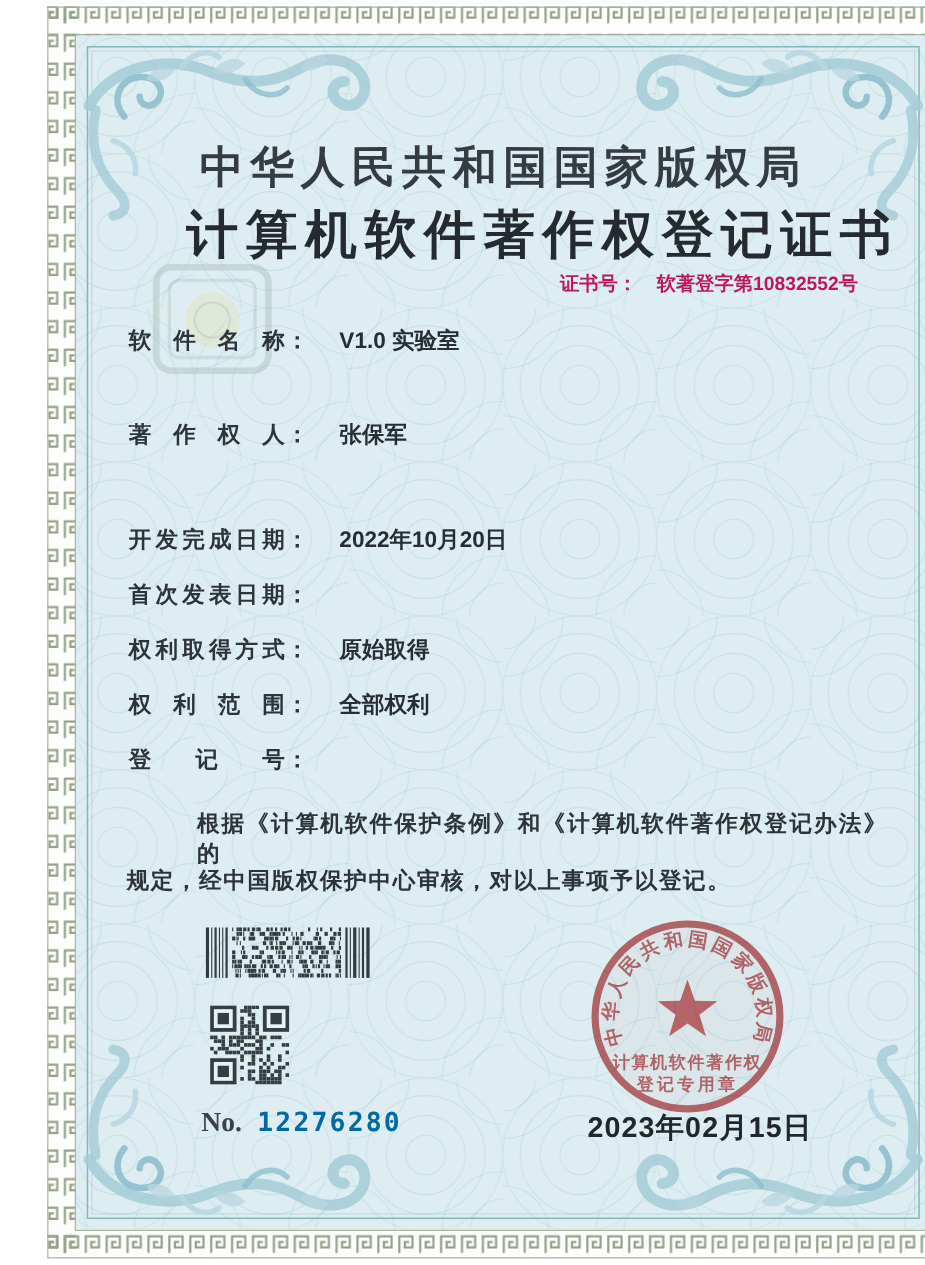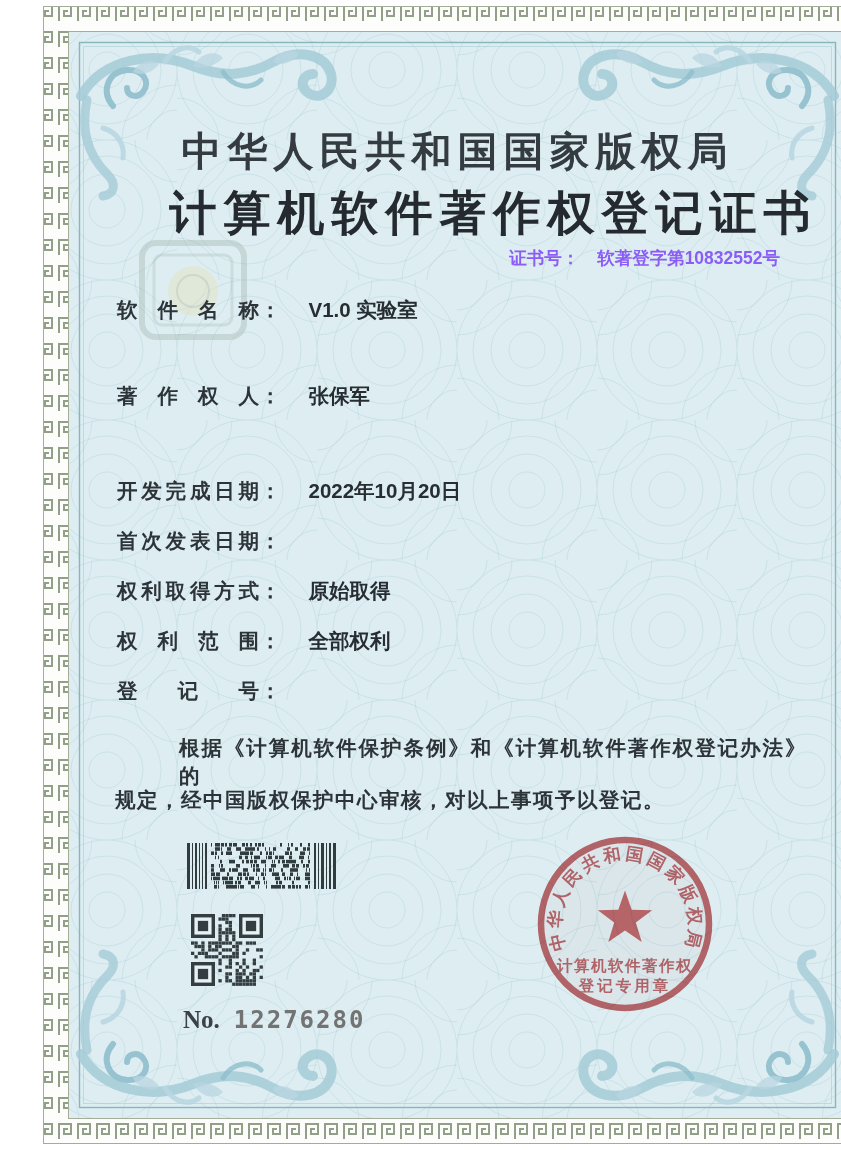--- a/index.html
+++ b/index.html
@@ -14,21 +14,21 @@
     font-family:"Liberation Serif",serif;font-weight:700;
     font-size:40px;letter-spacing:6px;color:#343b41;
   }
   .cert-title{
     left:0;top:182px;width:841px;text-align:center;
     font-family:"Liberation Serif",serif;font-weight:900;
     font-size:47px;letter-spacing:7px;color:#242a30;padding-left:36px;
   }
   .certno-row{
     top:246px;right:98px;display:flex;align-items:baseline;gap:18px;
-    font-size:17.5px;font-weight:700;color:#8b5cf6;
+    font-size:17.5px;font-weight:700;color:#be185d;
   }
   .field-row{
     left:80px;display:flex;align-items:flex-start;
     font-size:20.5px;font-weight:700;color:#2c3339;line-height:27px;
   }
   .flabel{
     display:inline-block;width:142px;
     text-align:justify;text-align-last:justify;
   }
   .fcolon{margin-left:1px;}
@@ -39,21 +39,21 @@
   }
   .statement.l1{padding-left:64px;width:628px;text-align:justify;text-align-last:justify;}
   .serial-row{
     top:1006px;left:146px;display:flex;align-items:baseline;gap:14px;
   }
   .serial-label{
     font-family:"Liberation Serif",serif;font-size:25px;font-weight:700;color:#3b4247;
   }
   .serial-number{
     font-family:"DejaVu Sans Mono",monospace;font-size:24px;font-weight:600;
-    color:#737373;letter-spacing:2px;
+    color:#0369a1;letter-spacing:2px;
   }
   .issue-date{
     top:1008px;left:497px;font-size:26px;font-weight:800;
     color:#20262b;letter-spacing:1px;z-index:4;
   }
   #seal-svg{position:absolute;left:478px;top:814px;z-index:3;mix-blend-mode:multiply;opacity:.88;}
   #barcode-svg,#qr-svg{position:absolute;z-index:2;}
   #barcode-svg{left:150px;top:843px;}
   #qr-svg{left:154px;top:914px;}
 </style>
@@ -582,14 +582,15 @@
     </defs>
     <circle cx="110" cy="110" r="84" fill="rgba(205,90,94,0.05)" stroke="#c4565a" stroke-width="6.5"></circle>
     <polygon fill="#c8494c" opacity="0.92" transform="translate(110,105) scale(0.95)" points="0,-30 7.05,-9.71 28.53,-9.27 11.41,3.71 17.63,24.27 0,12 -17.63,24.27 -11.41,3.71 -28.53,-9.27 -7.05,-9.71"></polygon>
     <text font-size="17.5" font-weight="700" fill="#c4565a" letter-spacing="3.5" font-family="Liberation Serif,serif">
       <textPath href="#arcpath" startOffset="50%" text-anchor="middle">中华人民共和国国家版权局</textPath>
     </text>
     <text x="110" y="157" text-anchor="middle" font-size="15.5" font-weight="700" fill="#c4565a" letter-spacing="1.5" font-family="Liberation Serif,serif">计算机软件著作权</text>
     <text x="110" y="177" text-anchor="middle" font-size="15.5" font-weight="700" fill="#c4565a" letter-spacing="3" font-family="Liberation Serif,serif">登记专用章</text>
   </svg>
 
+  <div class="layer issue-date">2023年02月15日</div>
 
 </div>
 
 </body></html>

